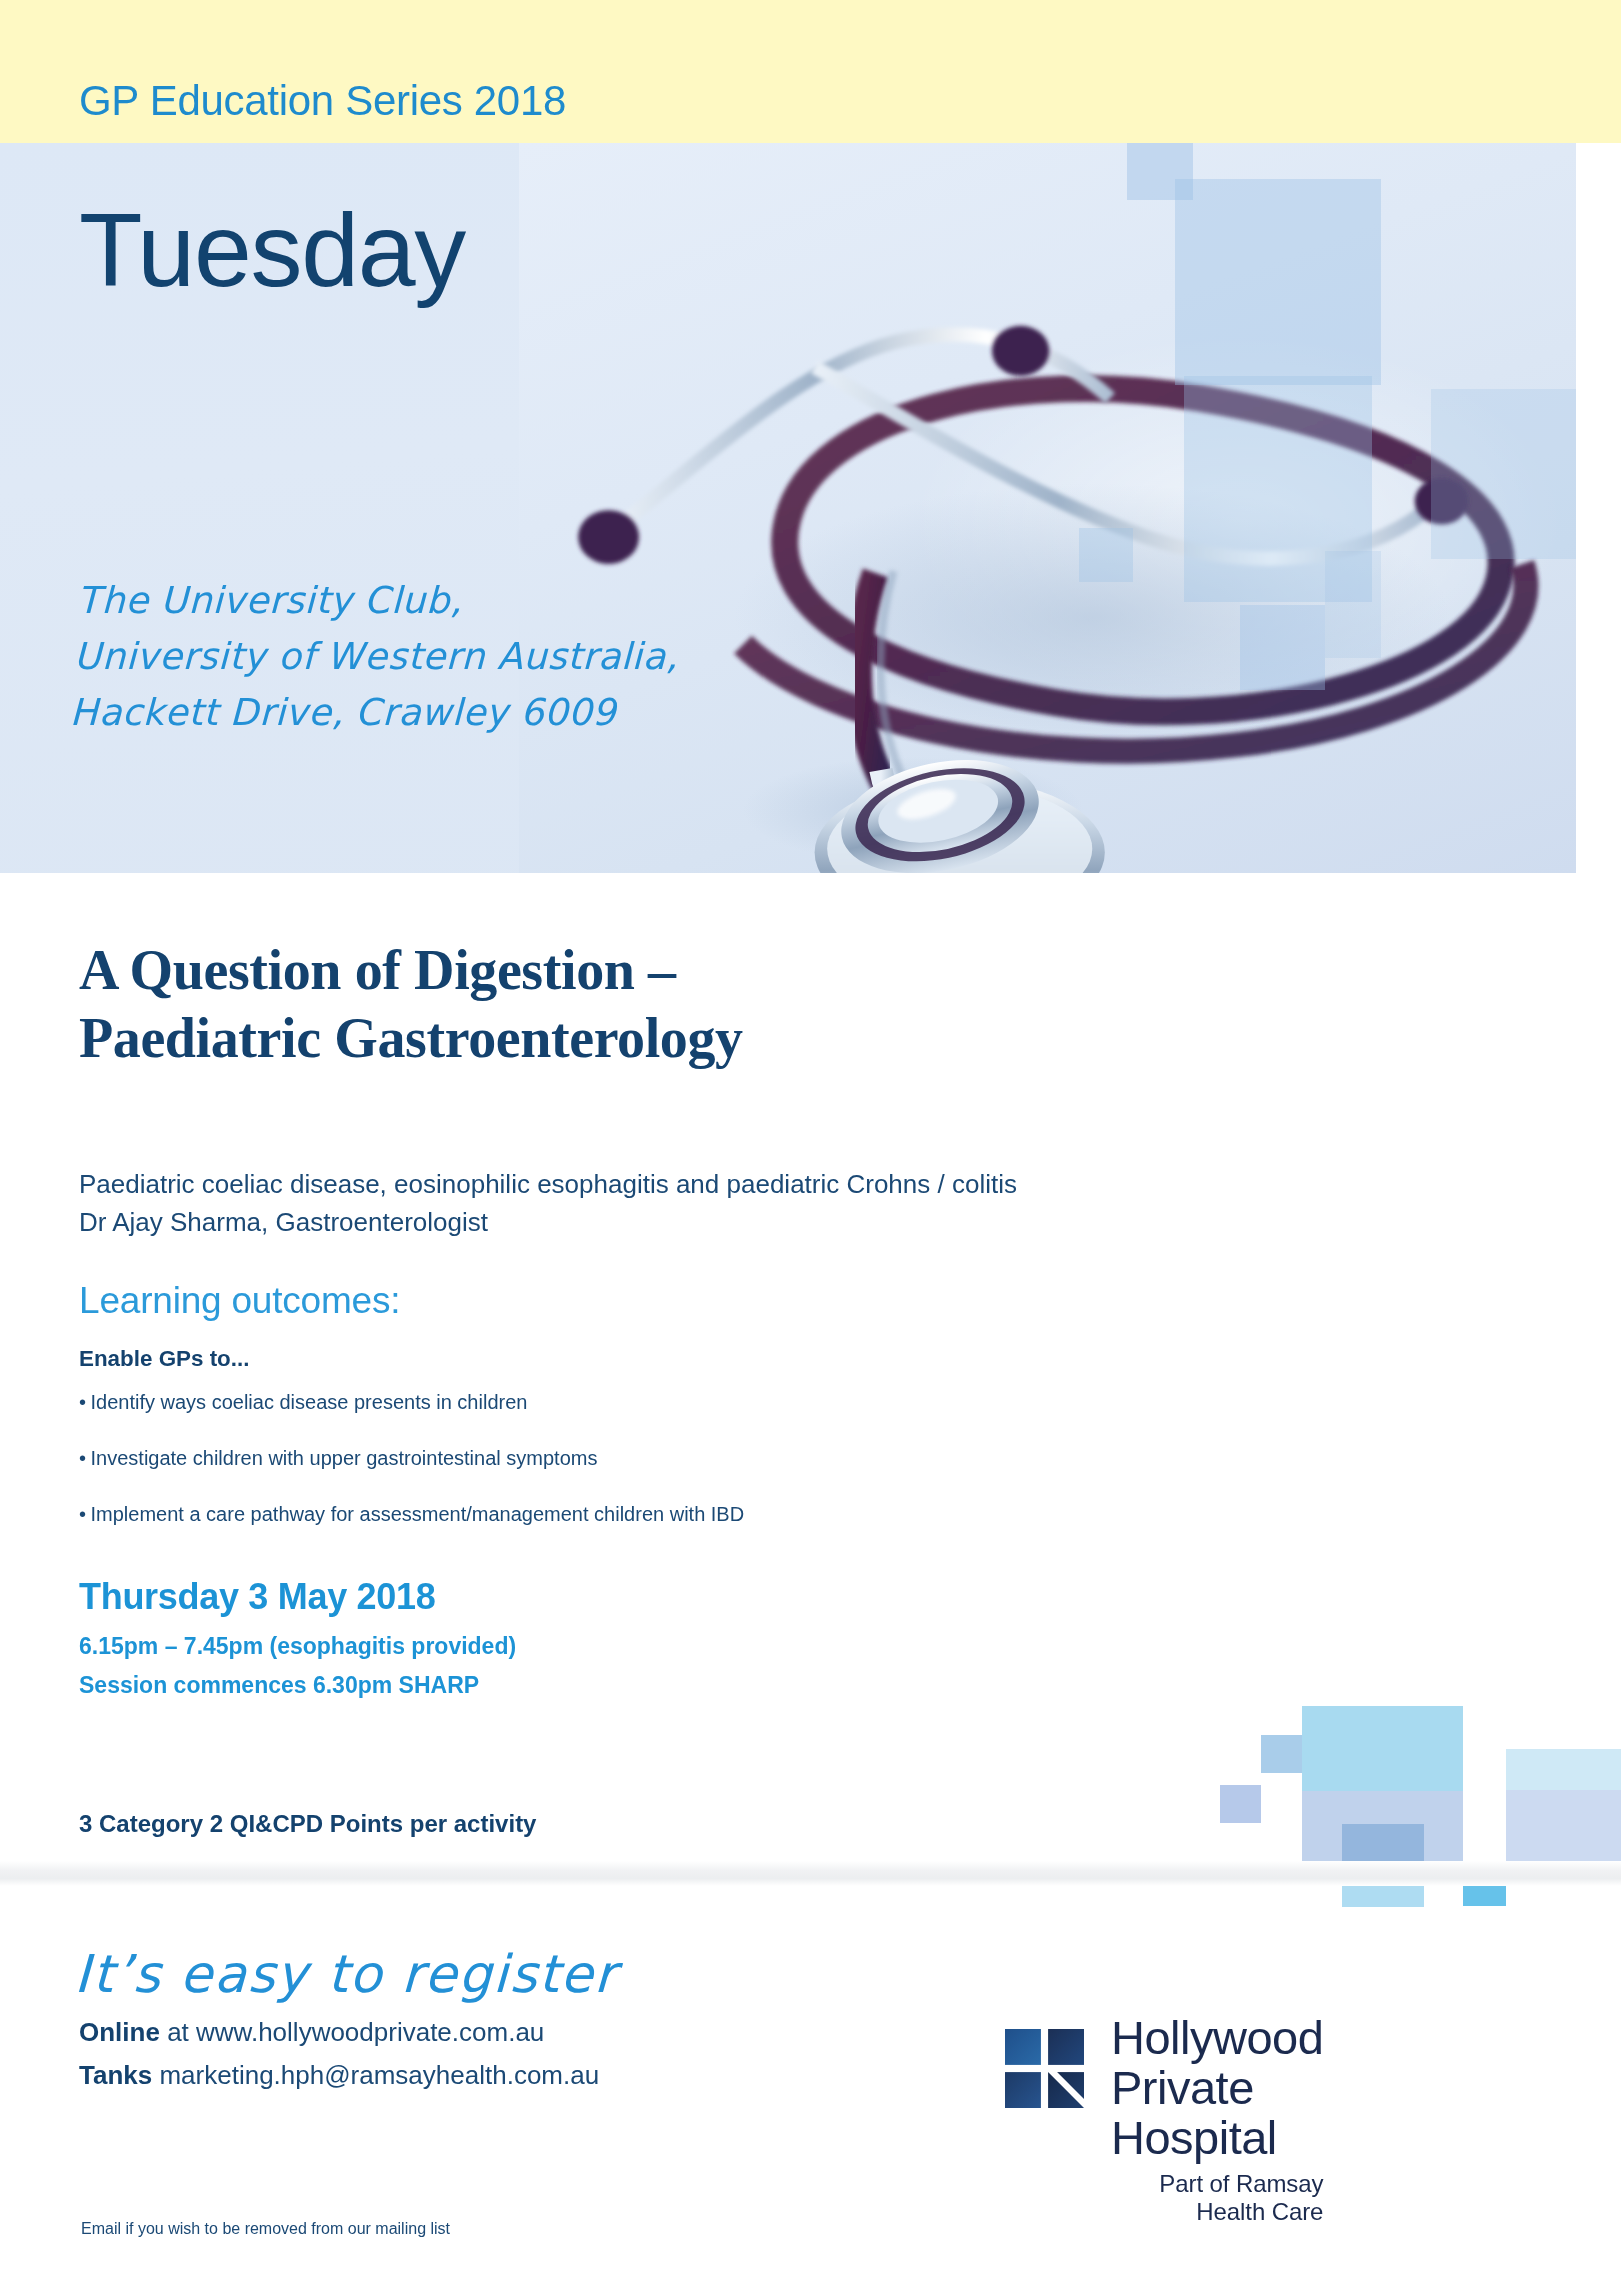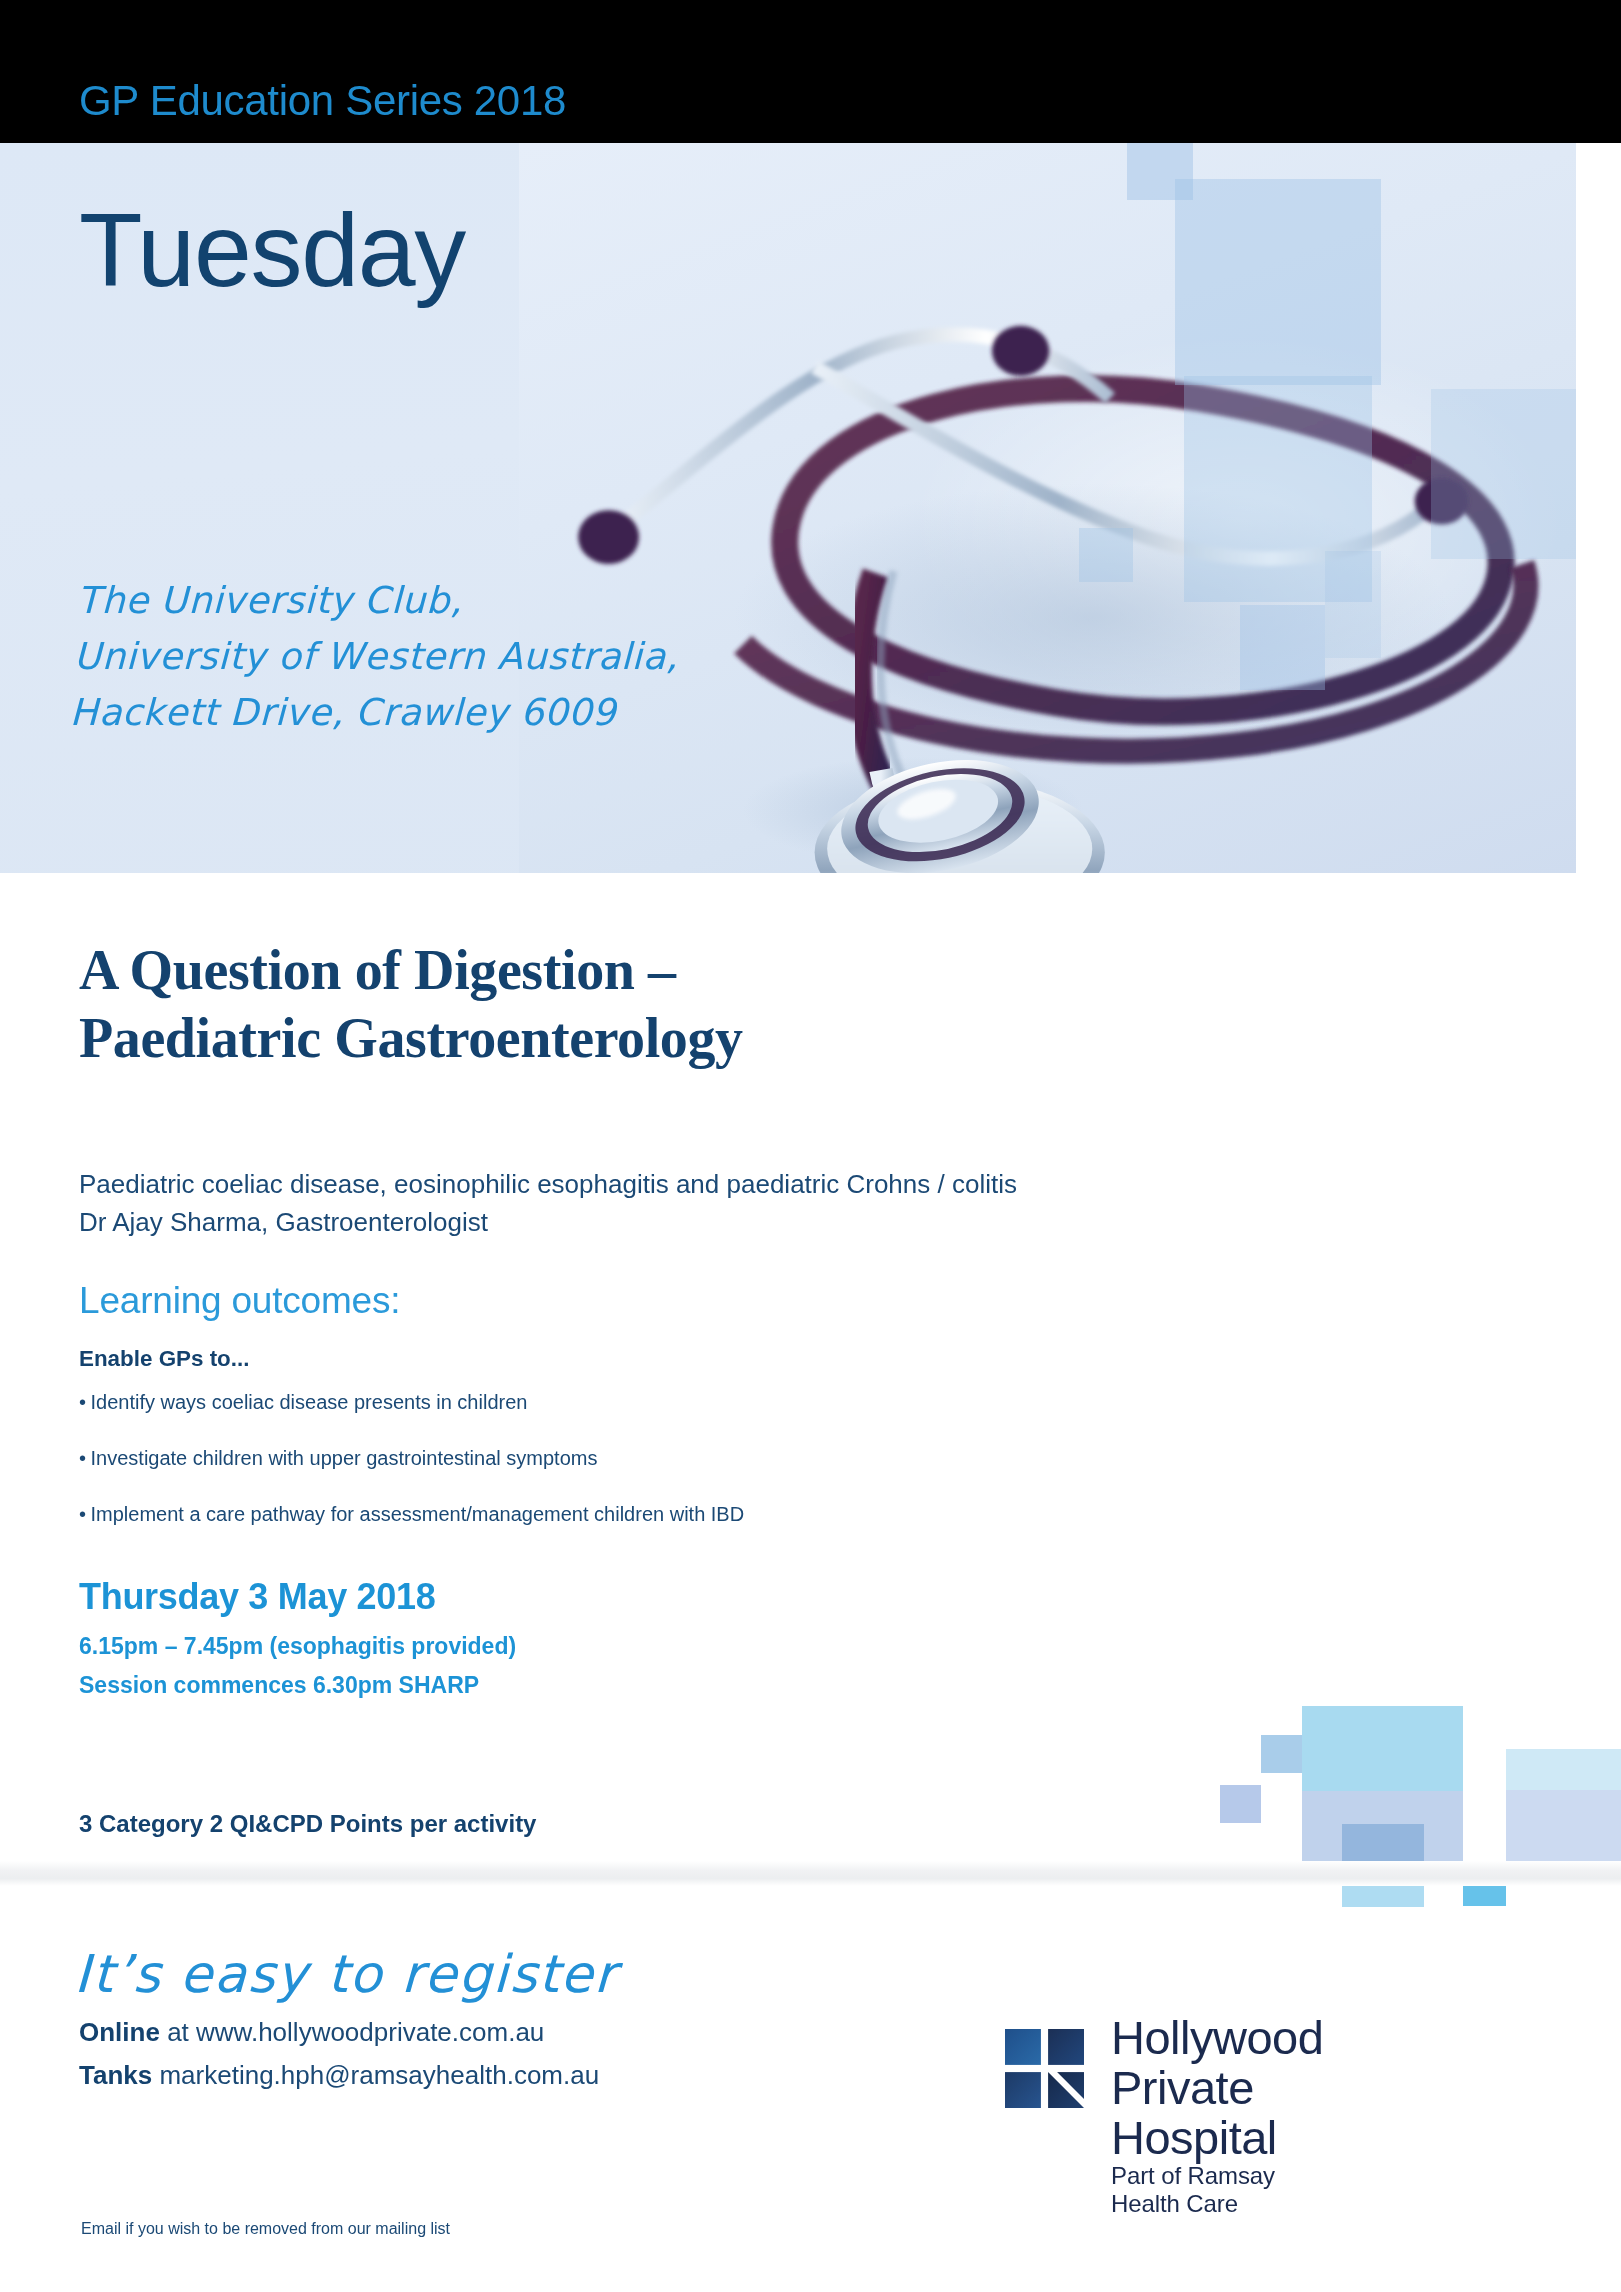--- a/index.html
+++ b/index.html
@@ -8,21 +8,21 @@
     width:1621px; height:2293px;
     font-family:"Liberation Sans", sans-serif;
     position:relative;
     overflow:hidden;
     color:#123f6d;
   }
 
   
   .header {
     position:absolute; left:0; top:0; width:1621px; height:143px;
-    background:#000000;
+    background:#fef9c3;
   }
   .header-title {
     position:absolute; left:79px; top:77px;
     font-size:42px; font-weight:400; letter-spacing:-0.3px;
     color:#1e8bcd; white-space:nowrap;
   }
 
   
   .hero {
     position:absolute; left:0; top:143px; width:1576px; height:730px;
@@ -139,21 +139,21 @@
   .logo { position:absolute; left:1005px; top:1140px; }
   .logo-mark {
     position:absolute; left:0; top:16px; width:79px; height:79px;
   }
   .logo-text { position:absolute; left:106px; top:0; }
   .logo-l1, .logo-l2 {
     font-size:47px; line-height:1.06; font-weight:400; color:#1b2a4e;
     letter-spacing:-0.5px;
   }
   .logo-sub {
-    font-size:24px; color:#1b2a4e; letter-spacing:-0.1px;
+    font-size:24px; color:#1b2a4e; margin-top:8px; letter-spacing:-0.1px;text-align:right;
   }
 </style>
 </head>
 <body>
 
 <div class="header">
   <div class="header-title">GP Education Series 2018</div>
 </div>
 
 <div class="hero">

